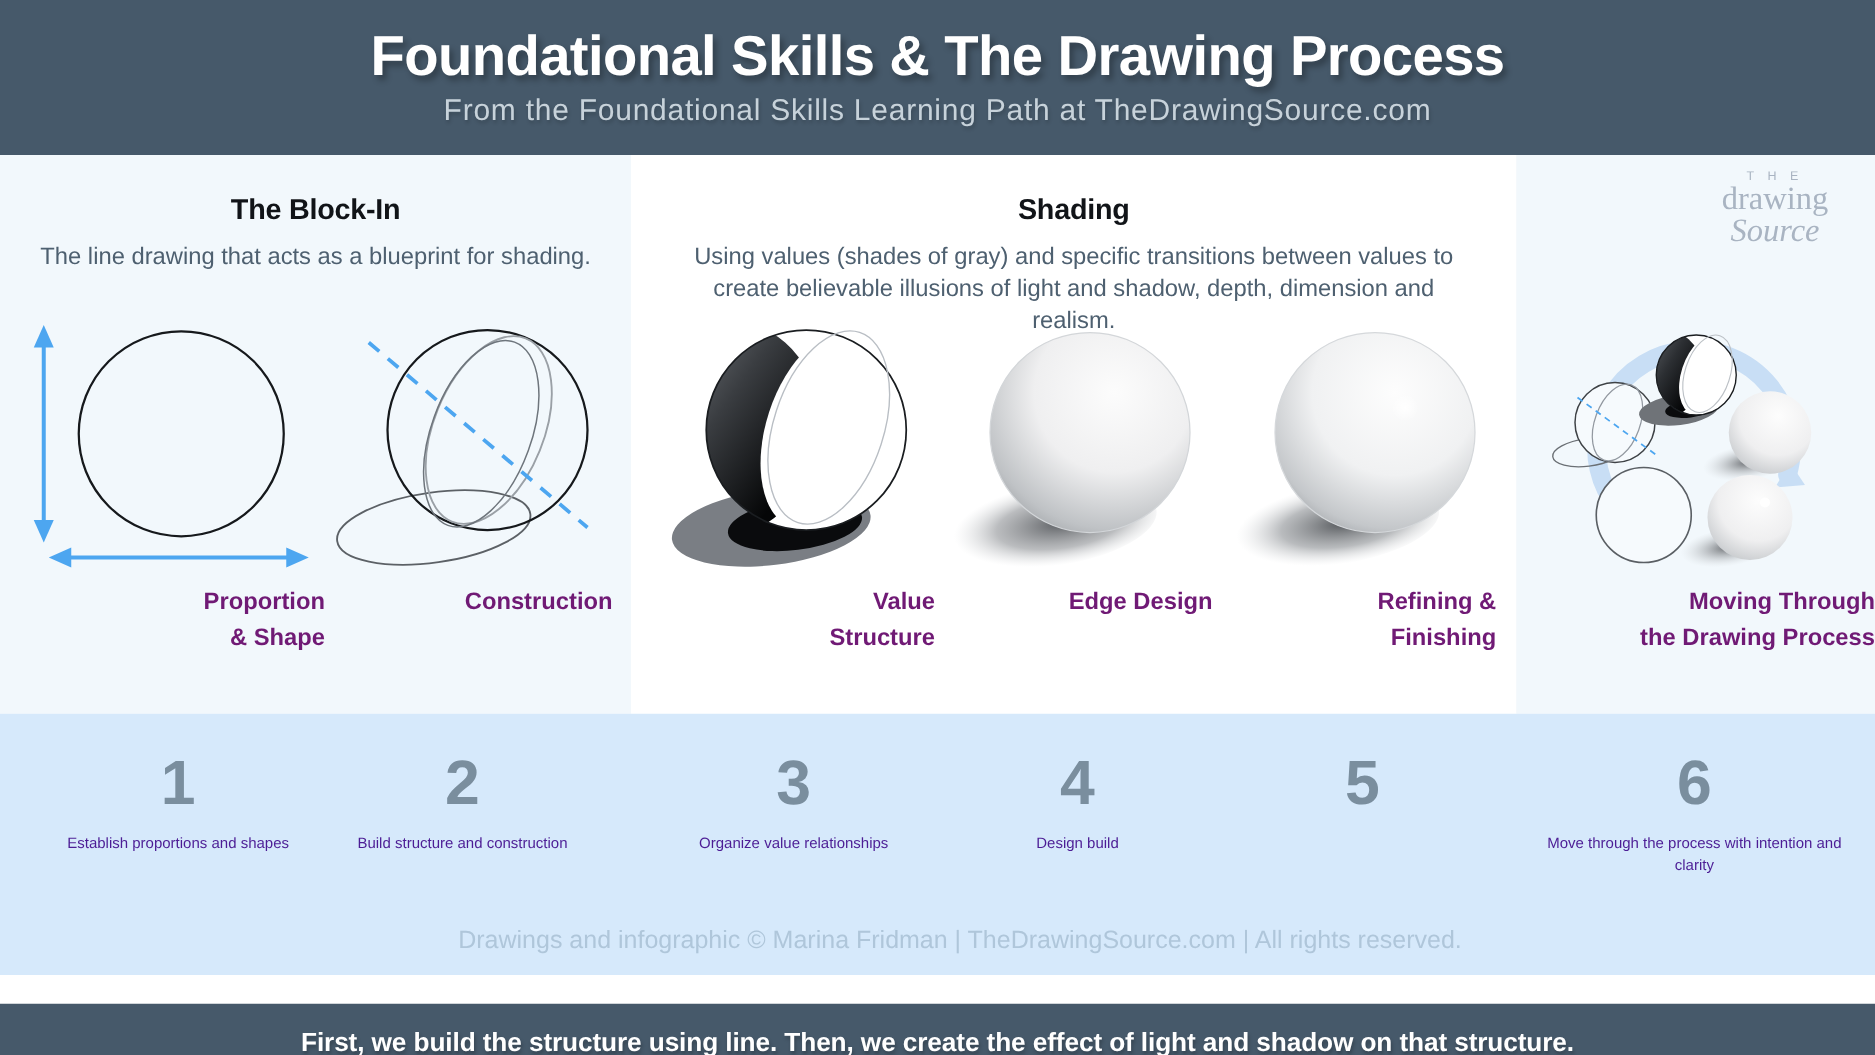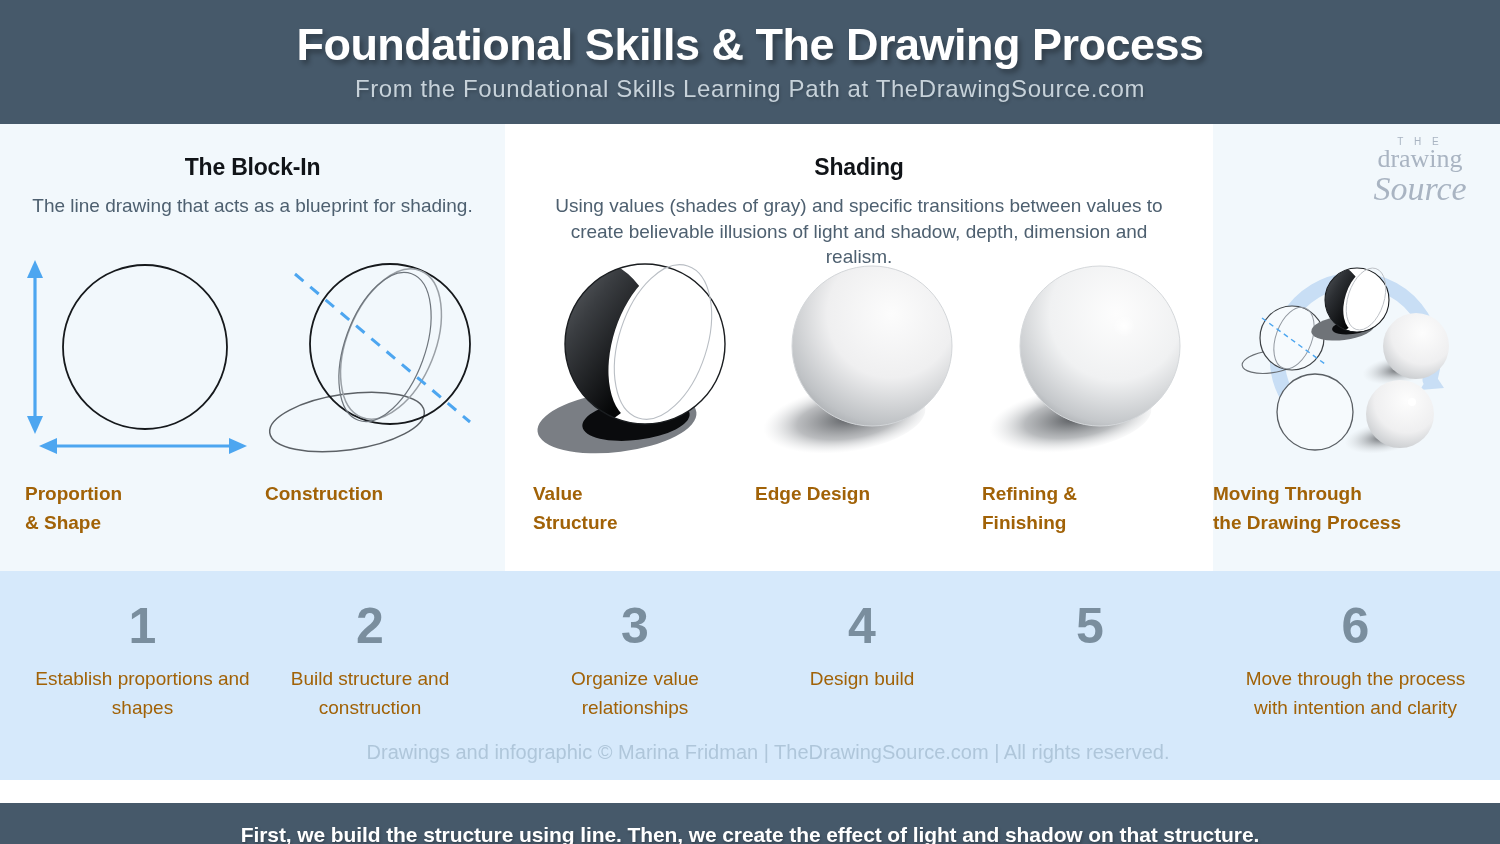--- a/index.html
+++ b/index.html
@@ -46,41 +46,41 @@
   .panel-blockin .panel-desc{width:470px;}
   .panel-shading .panel-desc{width:640px;}
 
   
   .logo{
     position:absolute;right:20px;top:12px;width:120px;text-align:center;
     color:#A9B4C2;pointer-events:none;
   }
   .logo-the{font-size:10px;letter-spacing:4px;}
   .logo-drawing{font-family:"Liberation Serif", serif;font-size:26px;line-height:0.95;}
-  .logo-source{font-family:"Liberation Serif", serif;font-size:34px;font-style:italic;line-height:1.0;}
+  .logo-source{font-family:"Liberation Serif", serif;font-size:26px;font-style:italic;line-height:1.0;}
 
   
   .art{position:absolute;top:128px;height:215px;}
   .caption{
-    position:absolute;top:356px;text-align:left;
-    font-size:19px;font-weight:bold;color:#a16207;line-height:1.5;
+    position:absolute;top:344px;text-align:right;
+    font-size:19px;font-weight:bold;color:#701a75;line-height:1.5;
   }
 
   
   .steps{
     position:absolute;left:0;top:571px;width:1500px;height:209px;
     background:#D6E9FB;
   }
   .step{position:absolute;top:0;text-align:center;}
   .step-num{
     font-size:50px;font-weight:bold;color:#7A8E9E;line-height:1;
     margin-top:30px;
   }
   .step-text{
-    font-size:19px;color:#a16207;line-height:1.5;margin-top:14px;
+    font-size:12px;color:#4c1d95;line-height:1.5;margin-top:14px;
   }
   .copyright{
     position:absolute;left:0;top:170px;width:1500px;text-align:center;
     font-size:20px;color:#AFC6DA;padding-left:18px;
   }
 
   
   .footer{
     position:absolute;left:0;top:803px;width:1500px;height:64px;
     background:#46596A;display:flex;align-items:center;justify-content:center;

